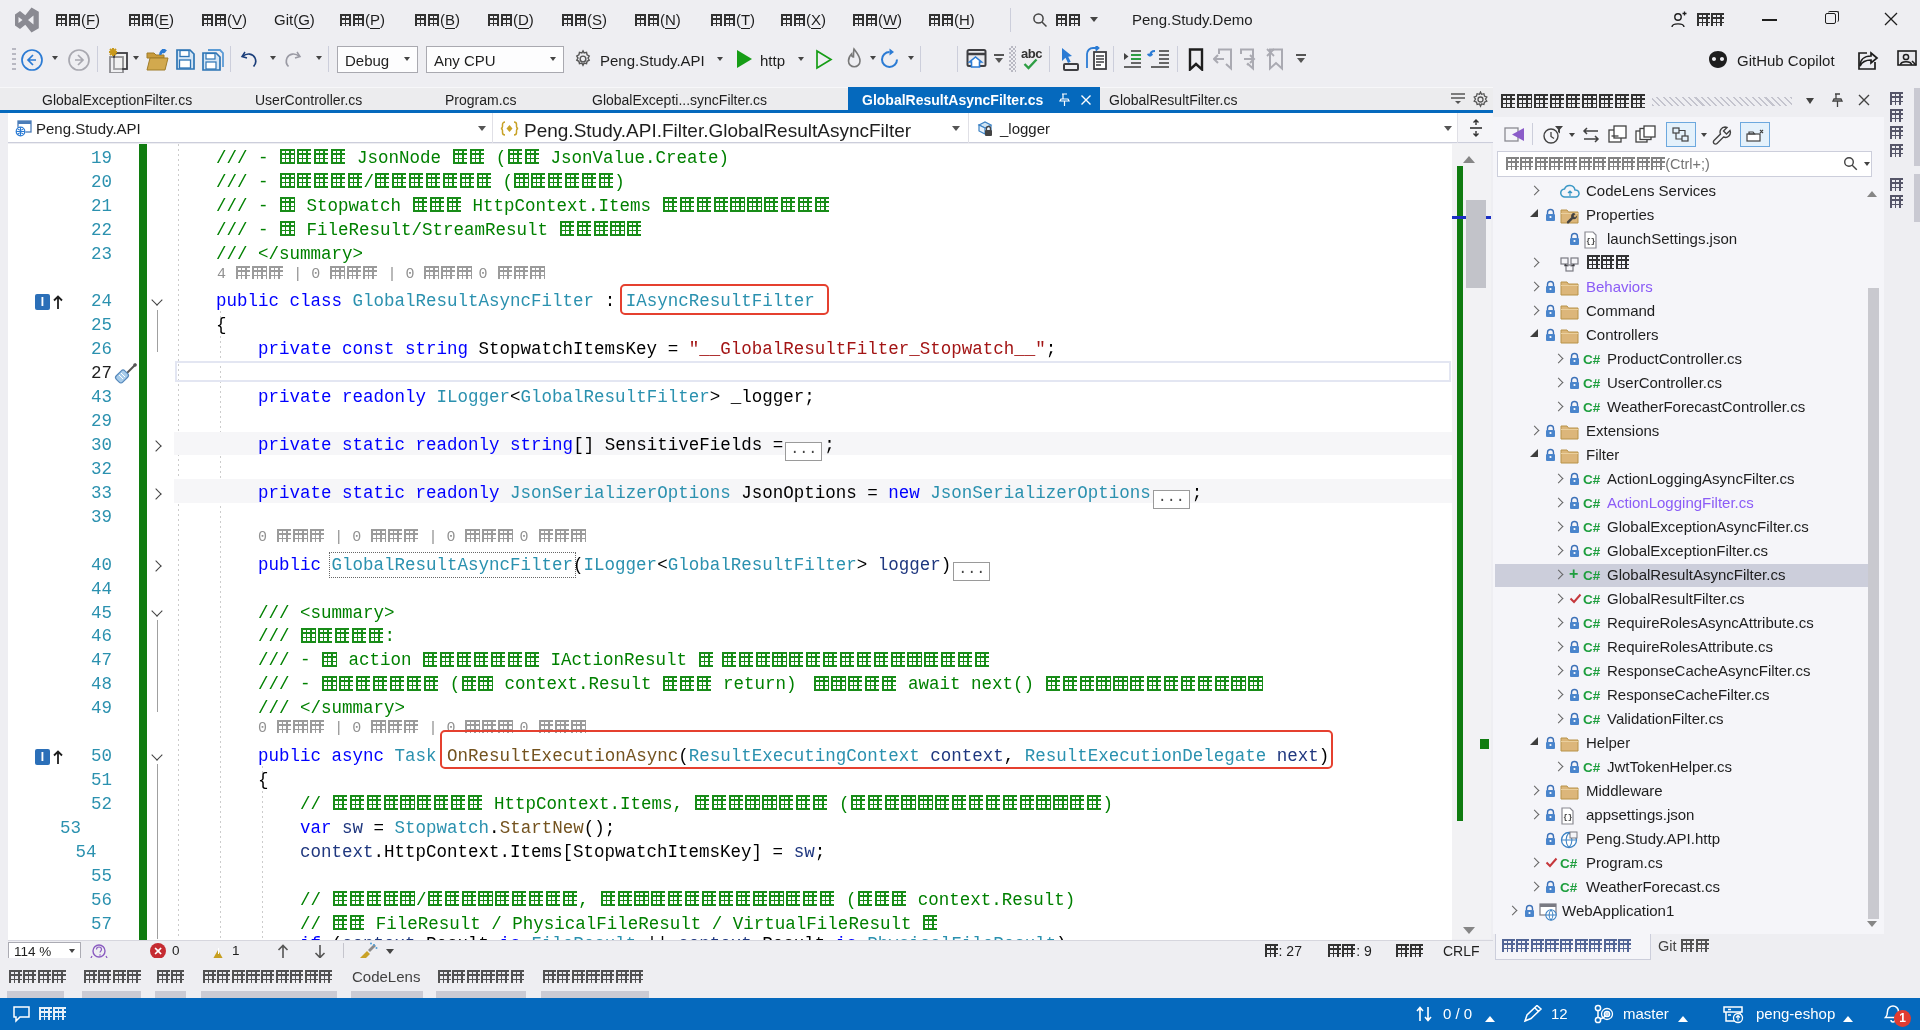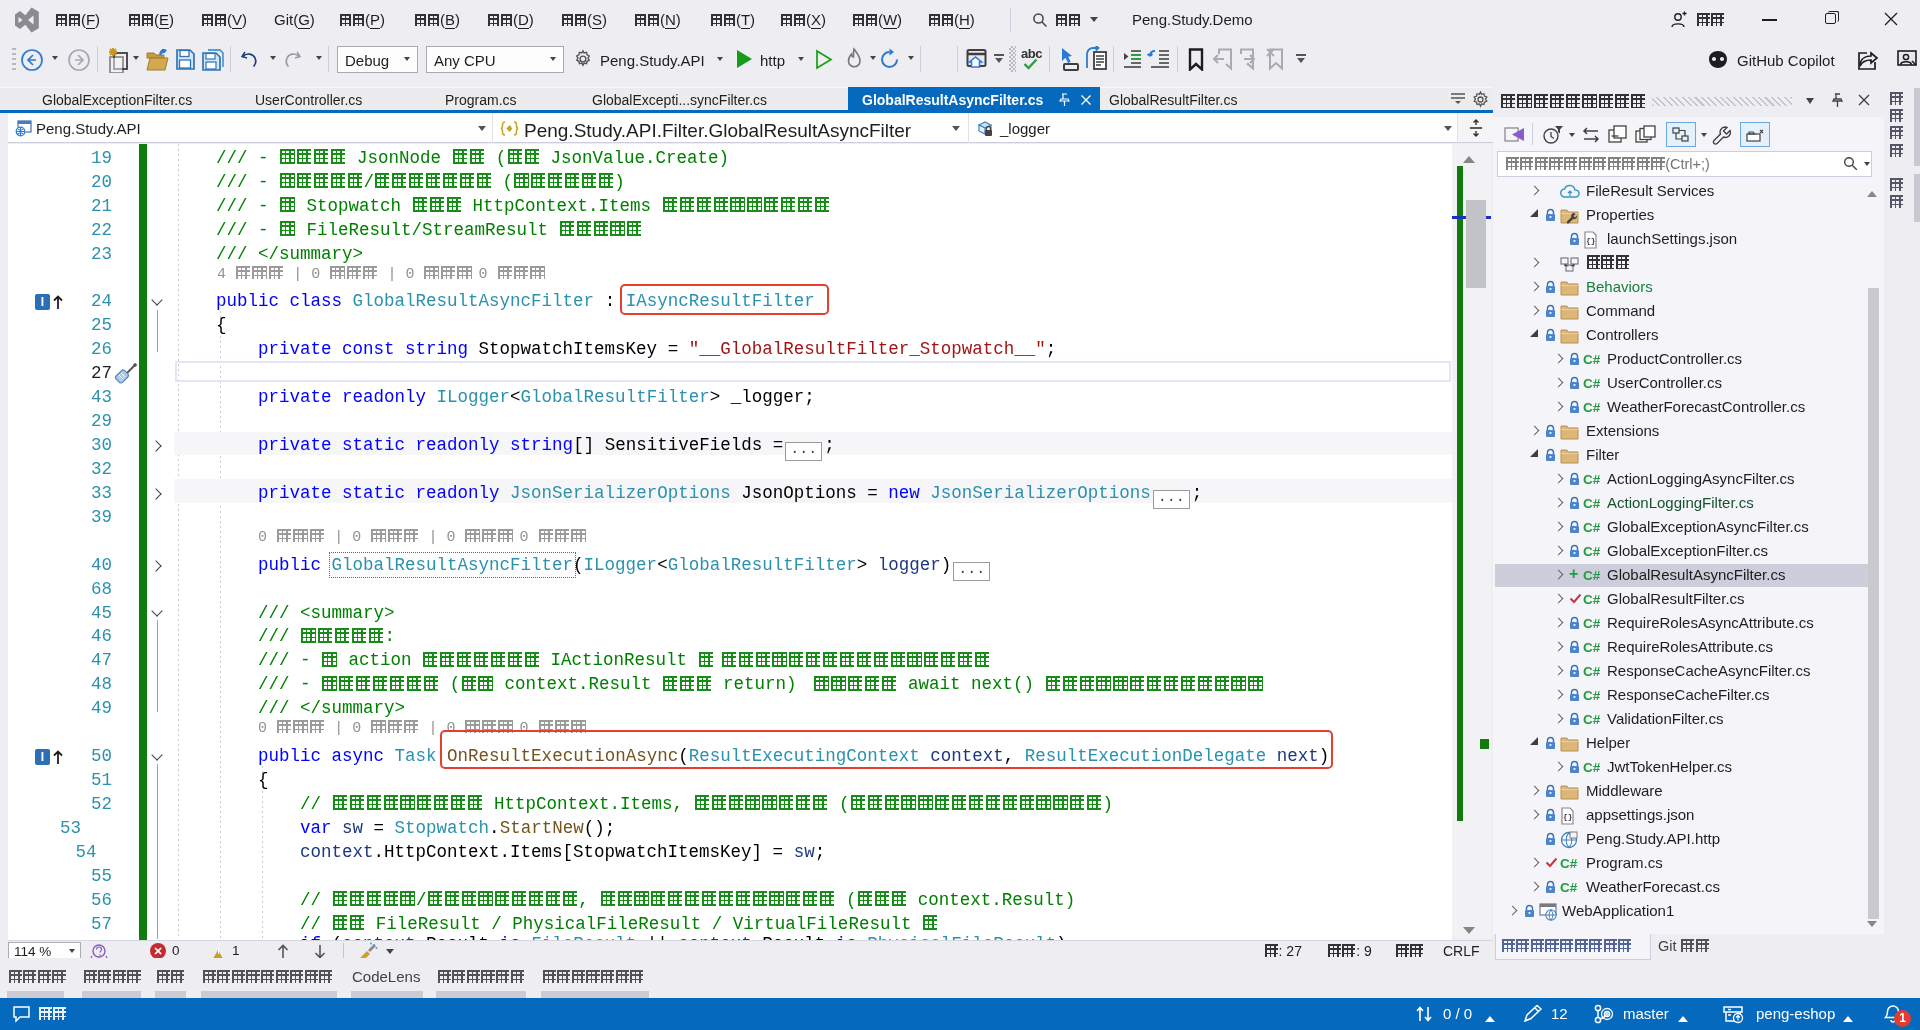--- a/index.html
+++ b/index.html
@@ -322,21 +322,21 @@
 <div class="abs mono" style="left:52px;top:170.8px;width:52px;text-align:right;height:23.93px;line-height:23.93px;font-size:17.51px;color:#2B91AF;">25</div>
 <div class="abs mono" style="left:52px;top:194.8px;width:52px;text-align:right;height:23.93px;line-height:23.93px;font-size:17.51px;color:#2B91AF;">26</div>
 <div class="abs mono" style="left:52px;top:218.7px;width:52px;text-align:right;height:23.93px;line-height:23.93px;font-size:17.51px;color:#1E1E1E;">27</div>
 <div class="abs mono" style="left:52px;top:242.6px;width:52px;text-align:right;height:23.93px;line-height:23.93px;font-size:17.51px;color:#2B91AF;">43</div>
 <div class="abs mono" style="left:52px;top:266.6px;width:52px;text-align:right;height:23.93px;line-height:23.93px;font-size:17.51px;color:#2B91AF;">29</div>
 <div class="abs mono" style="left:52px;top:290.5px;width:52px;text-align:right;height:23.93px;line-height:23.93px;font-size:17.51px;color:#2B91AF;">30</div>
 <div class="abs mono" style="left:52px;top:314.4px;width:52px;text-align:right;height:23.93px;line-height:23.93px;font-size:17.51px;color:#2B91AF;">32</div>
 <div class="abs mono" style="left:52px;top:338.3px;width:52px;text-align:right;height:23.93px;line-height:23.93px;font-size:17.51px;color:#2B91AF;">33</div>
 <div class="abs mono" style="left:52px;top:362.3px;width:52px;text-align:right;height:23.93px;line-height:23.93px;font-size:17.51px;color:#2B91AF;">39</div>
 <div class="abs mono" style="left:52px;top:410.1px;width:52px;text-align:right;height:23.93px;line-height:23.93px;font-size:17.51px;color:#2B91AF;">40</div>
-<div class="abs mono" style="left:52px;top:434.1px;width:52px;text-align:right;height:23.93px;line-height:23.93px;font-size:17.51px;color:#2B91AF;">68</div>
+<div class="abs mono" style="left:52px;top:434.1px;width:52px;text-align:right;height:23.93px;line-height:23.93px;font-size:17.51px;color:#2B91AF;">44</div>
 <div class="abs mono" style="left:52px;top:458.0px;width:52px;text-align:right;height:23.93px;line-height:23.93px;font-size:17.51px;color:#2B91AF;">45</div>
 <div class="abs mono" style="left:52px;top:481.9px;width:52px;text-align:right;height:23.93px;line-height:23.93px;font-size:17.51px;color:#2B91AF;">46</div>
 <div class="abs mono" style="left:52px;top:505.9px;width:52px;text-align:right;height:23.93px;line-height:23.93px;font-size:17.51px;color:#2B91AF;">47</div>
 <div class="abs mono" style="left:52px;top:529.8px;width:52px;text-align:right;height:23.93px;line-height:23.93px;font-size:17.51px;color:#2B91AF;">48</div>
 <div class="abs mono" style="left:52px;top:553.7px;width:52px;text-align:right;height:23.93px;line-height:23.93px;font-size:17.51px;color:#2B91AF;">49</div>
 <div class="abs mono" style="left:52px;top:601.6px;width:52px;text-align:right;height:23.93px;line-height:23.93px;font-size:17.51px;color:#2B91AF;">50</div>
 <div class="abs mono" style="left:52px;top:625.5px;width:52px;text-align:right;height:23.93px;line-height:23.93px;font-size:17.51px;color:#2B91AF;">51</div>
 <div class="abs mono" style="left:52px;top:649.4px;width:52px;text-align:right;height:23.93px;line-height:23.93px;font-size:17.51px;color:#2B91AF;">52</div>
 <div class="abs mono" style="left:52px;top:673.4px;width:52px;text-align:left;height:23.93px;line-height:23.93px;font-size:17.51px;color:#2B91AF;">53</div>
 <div class="abs mono" style="left:52px;top:697.3px;width:52px;text-align:center;height:23.93px;line-height:23.93px;font-size:17.51px;color:#2B91AF;">54</div>
@@ -523,21 +523,21 @@
         <path d="M9.2 9.2 L13.8 13.8" stroke="#424242" stroke-width="1.4"></path>
       </svg>
 <div class="abs" style="left:371px;top:77px;width:0;height:0;border:3.5px solid transparent;border-top:4.5px solid #424242;"></div>
 </div>
 <div class="abs" style="left:1493px;top:85px;width:391px;height:876px;">
 <div class="abs" style="left:38px;top:101.5px;width:7px;height:7px;border-right:1.4px solid #646464;border-bottom:1.4px solid #646464;transform:rotate(-45deg);"></div>
 <svg class="abs" style="left:67px;top:99.0px" width="21" height="16" viewBox="0 0 21 16">
         <path d="M5 13 a4 4 0 0 1 -.5-8 A5.5 5.5 0 0 1 15 6 a3.5 3.5 0 0 1 1 7z" fill="none" stroke="#3B98C6" stroke-width="1.5"></path>
         <path d="M8 9 l2-2 2 2 M10 7 v5" stroke="#3B98C6" stroke-width="1.2" fill="none"></path>
       </svg>
-<div class="abs" style="left:93px;top:96.5px;font-size:15px;color:#1E1E1E;">FileResult Services</div>
+<div class="abs" style="left:93px;top:96.5px;font-size:15px;color:#1E1E1E;">CodeLens Services</div>
 <div class="abs" style="left:37px;top:124.0px;width:0;height:0;border-left:8px solid transparent;border-bottom:8px solid #3E3E3E;"></div>
 <svg class="abs" style="left:52px;top:123.0px" width="11" height="14" viewBox="0 0 11 14">
         <path d="M2.5 6 V4.5 a3 3 0 0 1 6 0 V6" fill="none" stroke="#3C71B8" stroke-width="1.4"></path>
         <rect x="1" y="6" width="9" height="7" rx="1" fill="#4A85CC"></rect>
         <circle cx="5.5" cy="9" r="1.1" fill="#fff"></circle>
       </svg>
 <svg class="abs" style="left:67px;top:123.0px" width="19" height="16" viewBox="0 0 19 16">
         <path d="M1 2 h6 l1.5 2 H18 v11 H1z" fill="#DCB67A" stroke="#B89349" stroke-width="1"></path>
         <path d="M1 5.5 h17" stroke="#EACF9C" stroke-width="1"></path>
       </svg>
@@ -566,21 +566,21 @@
 <div class="abs" style="left:38px;top:197.5px;width:7px;height:7px;border-right:1.4px solid #646464;border-bottom:1.4px solid #646464;transform:rotate(-45deg);"></div>
 <svg class="abs" style="left:52px;top:195.0px" width="11" height="14" viewBox="0 0 11 14">
         <path d="M2.5 6 V4.5 a3 3 0 0 1 6 0 V6" fill="none" stroke="#3C71B8" stroke-width="1.4"></path>
         <rect x="1" y="6" width="9" height="7" rx="1" fill="#4A85CC"></rect>
         <circle cx="5.5" cy="9" r="1.1" fill="#fff"></circle>
       </svg>
 <svg class="abs" style="left:67px;top:195.0px" width="19" height="16" viewBox="0 0 19 16">
         <path d="M1 2 h6 l1.5 2 H18 v11 H1z" fill="#DCB67A" stroke="#B89349" stroke-width="1"></path>
         <path d="M1 5.5 h17" stroke="#EACF9C" stroke-width="1"></path>
       </svg>
-<div class="abs" style="left:93px;top:192.5px;font-size:15px;color:#15803d;">Behaviors</div>
+<div class="abs" style="left:93px;top:192.5px;font-size:15px;color:#8b5cf6;">Behaviors</div>
 <div class="abs" style="left:38px;top:221.5px;width:7px;height:7px;border-right:1.4px solid #646464;border-bottom:1.4px solid #646464;transform:rotate(-45deg);"></div>
 <svg class="abs" style="left:52px;top:219.0px" width="11" height="14" viewBox="0 0 11 14">
         <path d="M2.5 6 V4.5 a3 3 0 0 1 6 0 V6" fill="none" stroke="#3C71B8" stroke-width="1.4"></path>
         <rect x="1" y="6" width="9" height="7" rx="1" fill="#4A85CC"></rect>
         <circle cx="5.5" cy="9" r="1.1" fill="#fff"></circle>
       </svg>
 <svg class="abs" style="left:67px;top:219.0px" width="19" height="16" viewBox="0 0 19 16">
         <path d="M1 2 h6 l1.5 2 H18 v11 H1z" fill="#DCB67A" stroke="#B89349" stroke-width="1"></path>
         <path d="M1 5.5 h17" stroke="#EACF9C" stroke-width="1"></path>
       </svg>
@@ -650,21 +650,21 @@
       </svg>
 <div class="abs" style="left:90px;top:387.0px;font-size:13.5px;font-weight:bold;color:#1E9E3E;font-family:'Liberation Sans';">C#</div>
 <div class="abs" style="left:114px;top:384.5px;font-size:15px;color:#1E1E1E;">ActionLoggingAsyncFilter.cs</div>
 <div class="abs" style="left:62px;top:413.5px;width:7px;height:7px;border-right:1.4px solid #646464;border-bottom:1.4px solid #646464;transform:rotate(-45deg);"></div>
 <svg class="abs" style="left:76px;top:411.0px" width="11" height="14" viewBox="0 0 11 14">
         <path d="M2.5 6 V4.5 a3 3 0 0 1 6 0 V6" fill="none" stroke="#3C71B8" stroke-width="1.4"></path>
         <rect x="1" y="6" width="9" height="7" rx="1" fill="#4A85CC"></rect>
         <circle cx="5.5" cy="9" r="1.1" fill="#fff"></circle>
       </svg>
 <div class="abs" style="left:90px;top:411.0px;font-size:13.5px;font-weight:bold;color:#1E9E3E;font-family:'Liberation Sans';">C#</div>
-<div class="abs" style="left:114px;top:408.5px;font-size:15px;color:#14532d;">ActionLoggingFilter.cs</div>
+<div class="abs" style="left:114px;top:408.5px;font-size:15px;color:#8b5cf6;">ActionLoggingFilter.cs</div>
 <div class="abs" style="left:62px;top:437.5px;width:7px;height:7px;border-right:1.4px solid #646464;border-bottom:1.4px solid #646464;transform:rotate(-45deg);"></div>
 <svg class="abs" style="left:76px;top:435.0px" width="11" height="14" viewBox="0 0 11 14">
         <path d="M2.5 6 V4.5 a3 3 0 0 1 6 0 V6" fill="none" stroke="#3C71B8" stroke-width="1.4"></path>
         <rect x="1" y="6" width="9" height="7" rx="1" fill="#4A85CC"></rect>
         <circle cx="5.5" cy="9" r="1.1" fill="#fff"></circle>
       </svg>
 <div class="abs" style="left:90px;top:435.0px;font-size:13.5px;font-weight:bold;color:#1E9E3E;font-family:'Liberation Sans';">C#</div>
 <div class="abs" style="left:114px;top:432.5px;font-size:15px;color:#1E1E1E;">GlobalExceptionAsyncFilter.cs</div>
 <div class="abs" style="left:62px;top:461.5px;width:7px;height:7px;border-right:1.4px solid #646464;border-bottom:1.4px solid #646464;transform:rotate(-45deg);"></div>
 <svg class="abs" style="left:76px;top:459.0px" width="11" height="14" viewBox="0 0 11 14">

